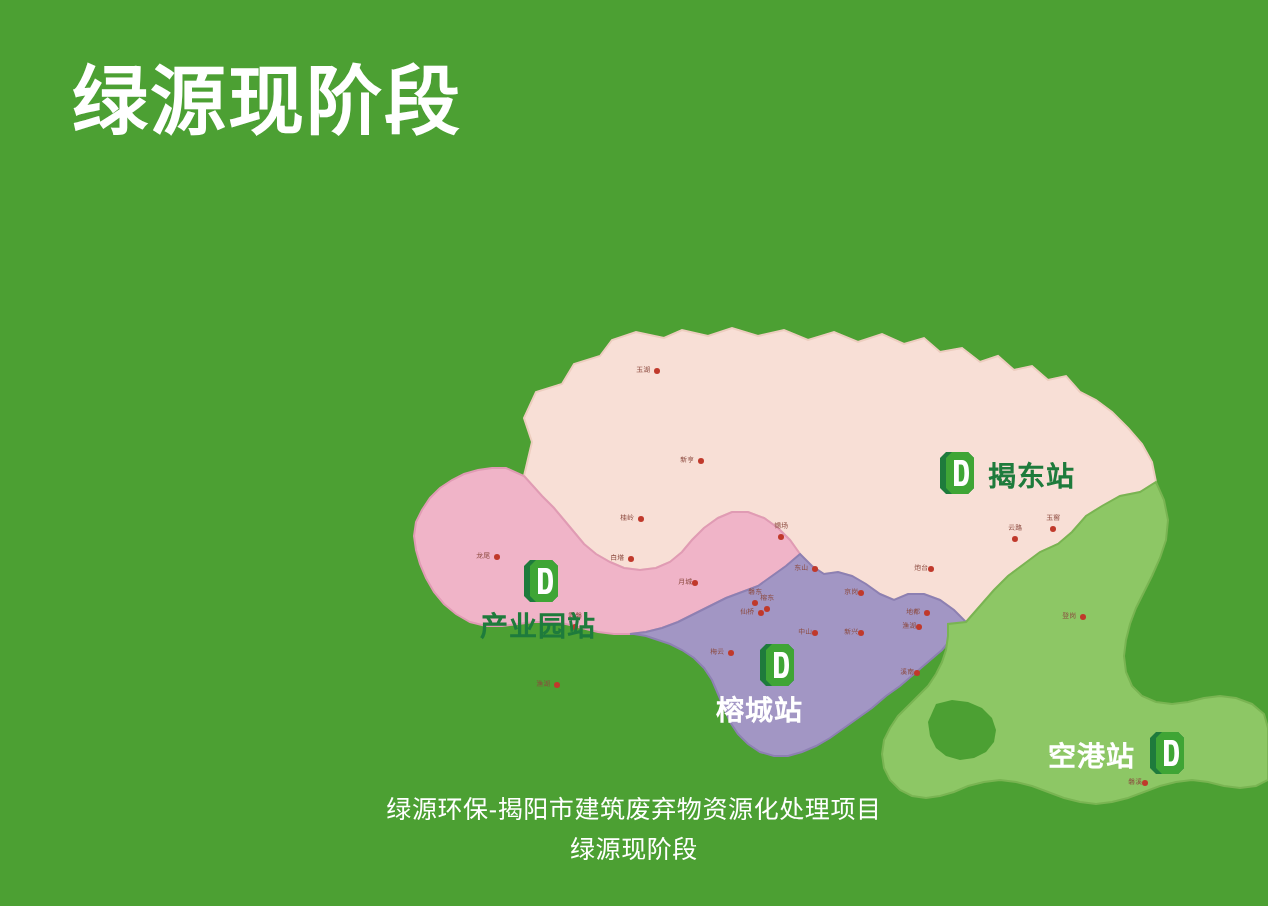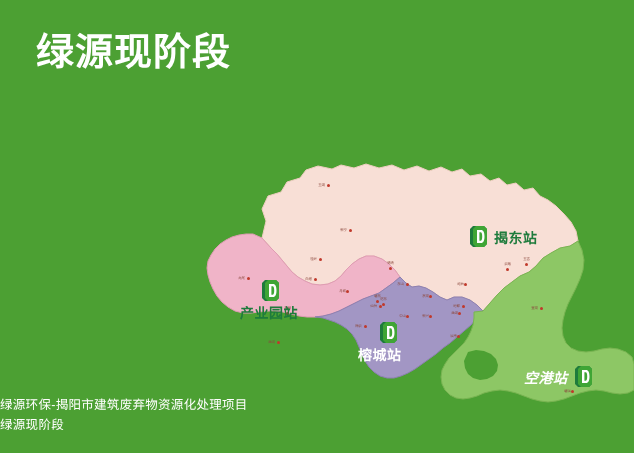--- a/index.html
+++ b/index.html
@@ -62,21 +62,21 @@
   }
 
   
   .station {
     position: absolute;
     display: flex;
     align-items: center;
     z-index: 30;
     white-space: nowrap;
   }
-  .station.rtl { flex-direction: row-reverse; font-style: italic; }
+  .station.rtl { flex-direction: row-reverse; }
   .station-logo {
     width: 17px;
     height: 21px;
     flex: 0 0 auto;
   }
   .station-label {
     font-size: 14px;
     font-weight: 700;
     letter-spacing: 0.5px;
   }
@@ -115,20 +115,21 @@
   }
   .town.above .town-name { margin: 0 0 1px 0; }
 
   
   #caption {
     position: absolute;
     left: 0;
     right: 0;
     bottom: 18px;
     z-index: 40;
+    text-align: center;
     color: #ffffff;
     pointer-events: none;
   }
   .caption-line {
     font-size: 12.5px;
     line-height: 20px;
     letter-spacing: 0.3px;
   }
 </style>
 </head>

